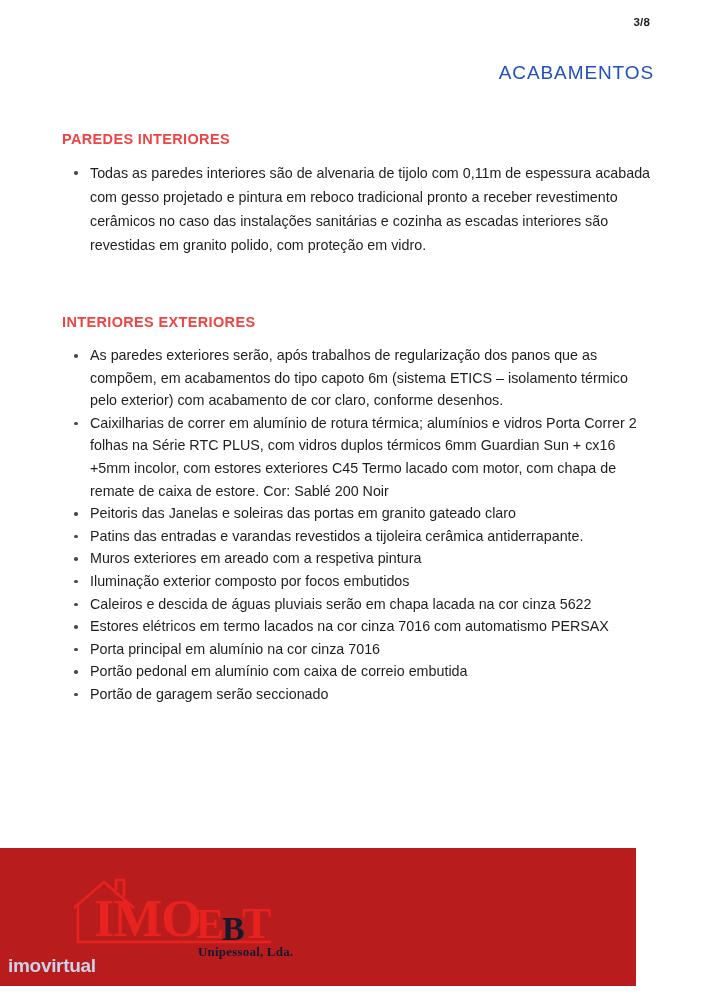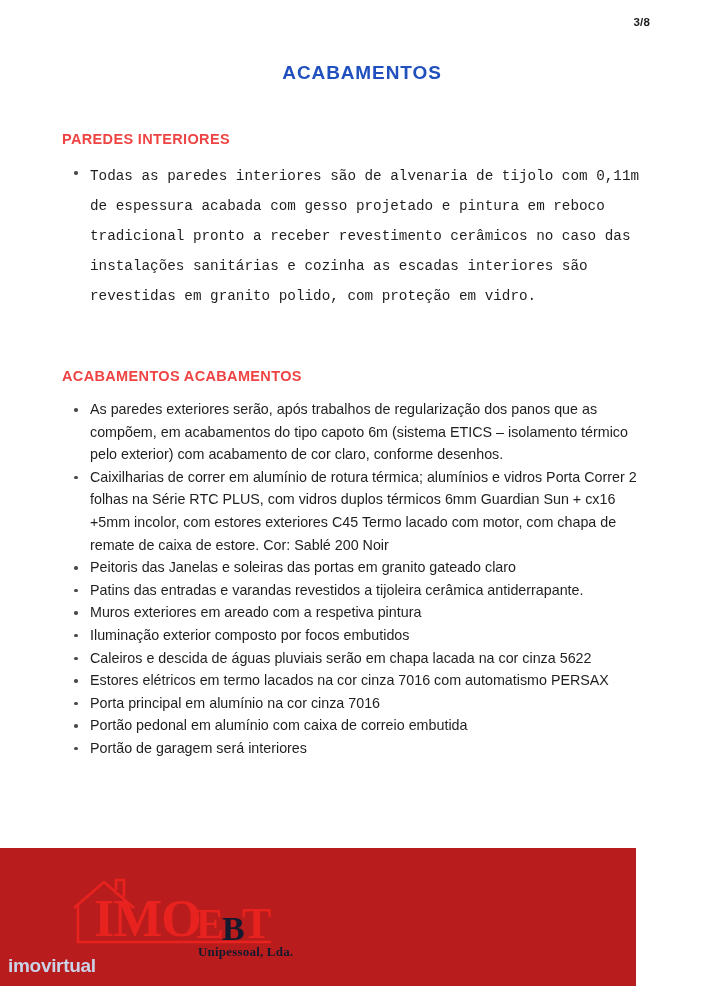--- a/index.html
+++ b/index.html
@@ -33,23 +33,23 @@
   
   .doc-body {
     position: absolute;
     top: 62px;
     left: 0;
     width: 706px;
     padding: 0 52px 0 62px;
   }
 
   .doc-title {
-    text-align: center;
+    text-align: right;
     font-size: 19px;
-    font-weight: 700;
+    font-weight: 400;
     color: #2050bd;
     letter-spacing: 0.9px;
     margin-left: 8px;
     margin-bottom: 12px;
   }
 
   .section {
     margin-top: 0;
   }
 
@@ -81,21 +81,21 @@
     content: "";
     position: absolute;
     left: 12px;
     top: 10px;
     width: 3.5px;
     height: 3.5px;
     background: #4a4a4a;
     border-radius: 50%;
   }
 
-  #list-interiores .bullet-item { line-height: 30px; font-family: Liberation Mono, monospace; }
+  #list-interiores .bullet-item { line-height: 24px; }
   #list-exteriores .bullet-item { line-height: 22.6px; }
 
   
   .footer-banner {
     position: absolute;
     left: 0;
     bottom: 14px;
     width: 636px;
     height: 138px;
     background: #b91c1c;
@@ -134,33 +134,33 @@
     <h1 class="doc-title">ACABAMENTOS</h1>
 
     <section class="section" id="section-interiores">
       <h2 class="section-heading">PAREDES INTERIORES</h2>
       <ul class="bullet-list" id="list-interiores">
         <li class="bullet-item">Todas as paredes interiores são de alvenaria de tijolo com 0,11m de espessura acabada com gesso projetado e pintura em reboco tradicional pronto a receber revestimento cerâmicos no caso das instalações sanitárias e cozinha as escadas interiores são revestidas em granito polido, com proteção em vidro.</li>
       </ul>
     </section>
 
     <section class="section" id="section-exteriores">
-      <h2 class="section-heading">ACABAMENTOS ACABAMENTOS</h2>
+      <h2 class="section-heading">INTERIORES EXTERIORES</h2>
       <ul class="bullet-list" id="list-exteriores">
         <li class="bullet-item"> As paredes exteriores serão, após trabalhos de regularização dos panos que as compõem, em acabamentos do tipo capoto 6m (sistema ETICS – isolamento térmico pelo exterior) com acabamento de cor claro, conforme desenhos.</li>
         <li class="bullet-item"> Caixilharias de correr em alumínio de rotura térmica; alumínios e vidros Porta Correr 2 folhas na Série RTC PLUS, com vidros duplos térmicos 6mm Guardian Sun + cx16 +5mm incolor, com estores exteriores C45 Termo lacado com motor, com chapa de remate de caixa de estore. Cor: Sablé 200 Noir</li>
         <li class="bullet-item"> Peitoris das Janelas e soleiras das portas em granito gateado claro</li>
         <li class="bullet-item"> Patins das entradas e varandas revestidos a tijoleira cerâmica antiderrapante.</li>
         <li class="bullet-item"> Muros exteriores em areado com a respetiva pintura</li>
         <li class="bullet-item"> Iluminação exterior composto por focos embutidos</li>
         <li class="bullet-item"> Caleiros e descida de águas pluviais serão em chapa lacada na cor cinza 5622</li>
         <li class="bullet-item"> Estores elétricos em termo lacados na cor cinza 7016 com automatismo PERSAX</li>
         <li class="bullet-item"> Porta principal em alumínio na cor cinza 7016</li>
         <li class="bullet-item"> Portão pedonal em alumínio com caixa de correio embutida</li>
-        <li class="bullet-item"> Portão de garagem será interiores</li>
+        <li class="bullet-item"> Portão de garagem serão seccionado</li>
       </ul>
     </section>
 
   </div>
 
   <div class="footer-banner">
 
     <div class="logo-wrap">
       <svg class="logo-svg" width="272" height="88" viewBox="0 0 272 88">
 

